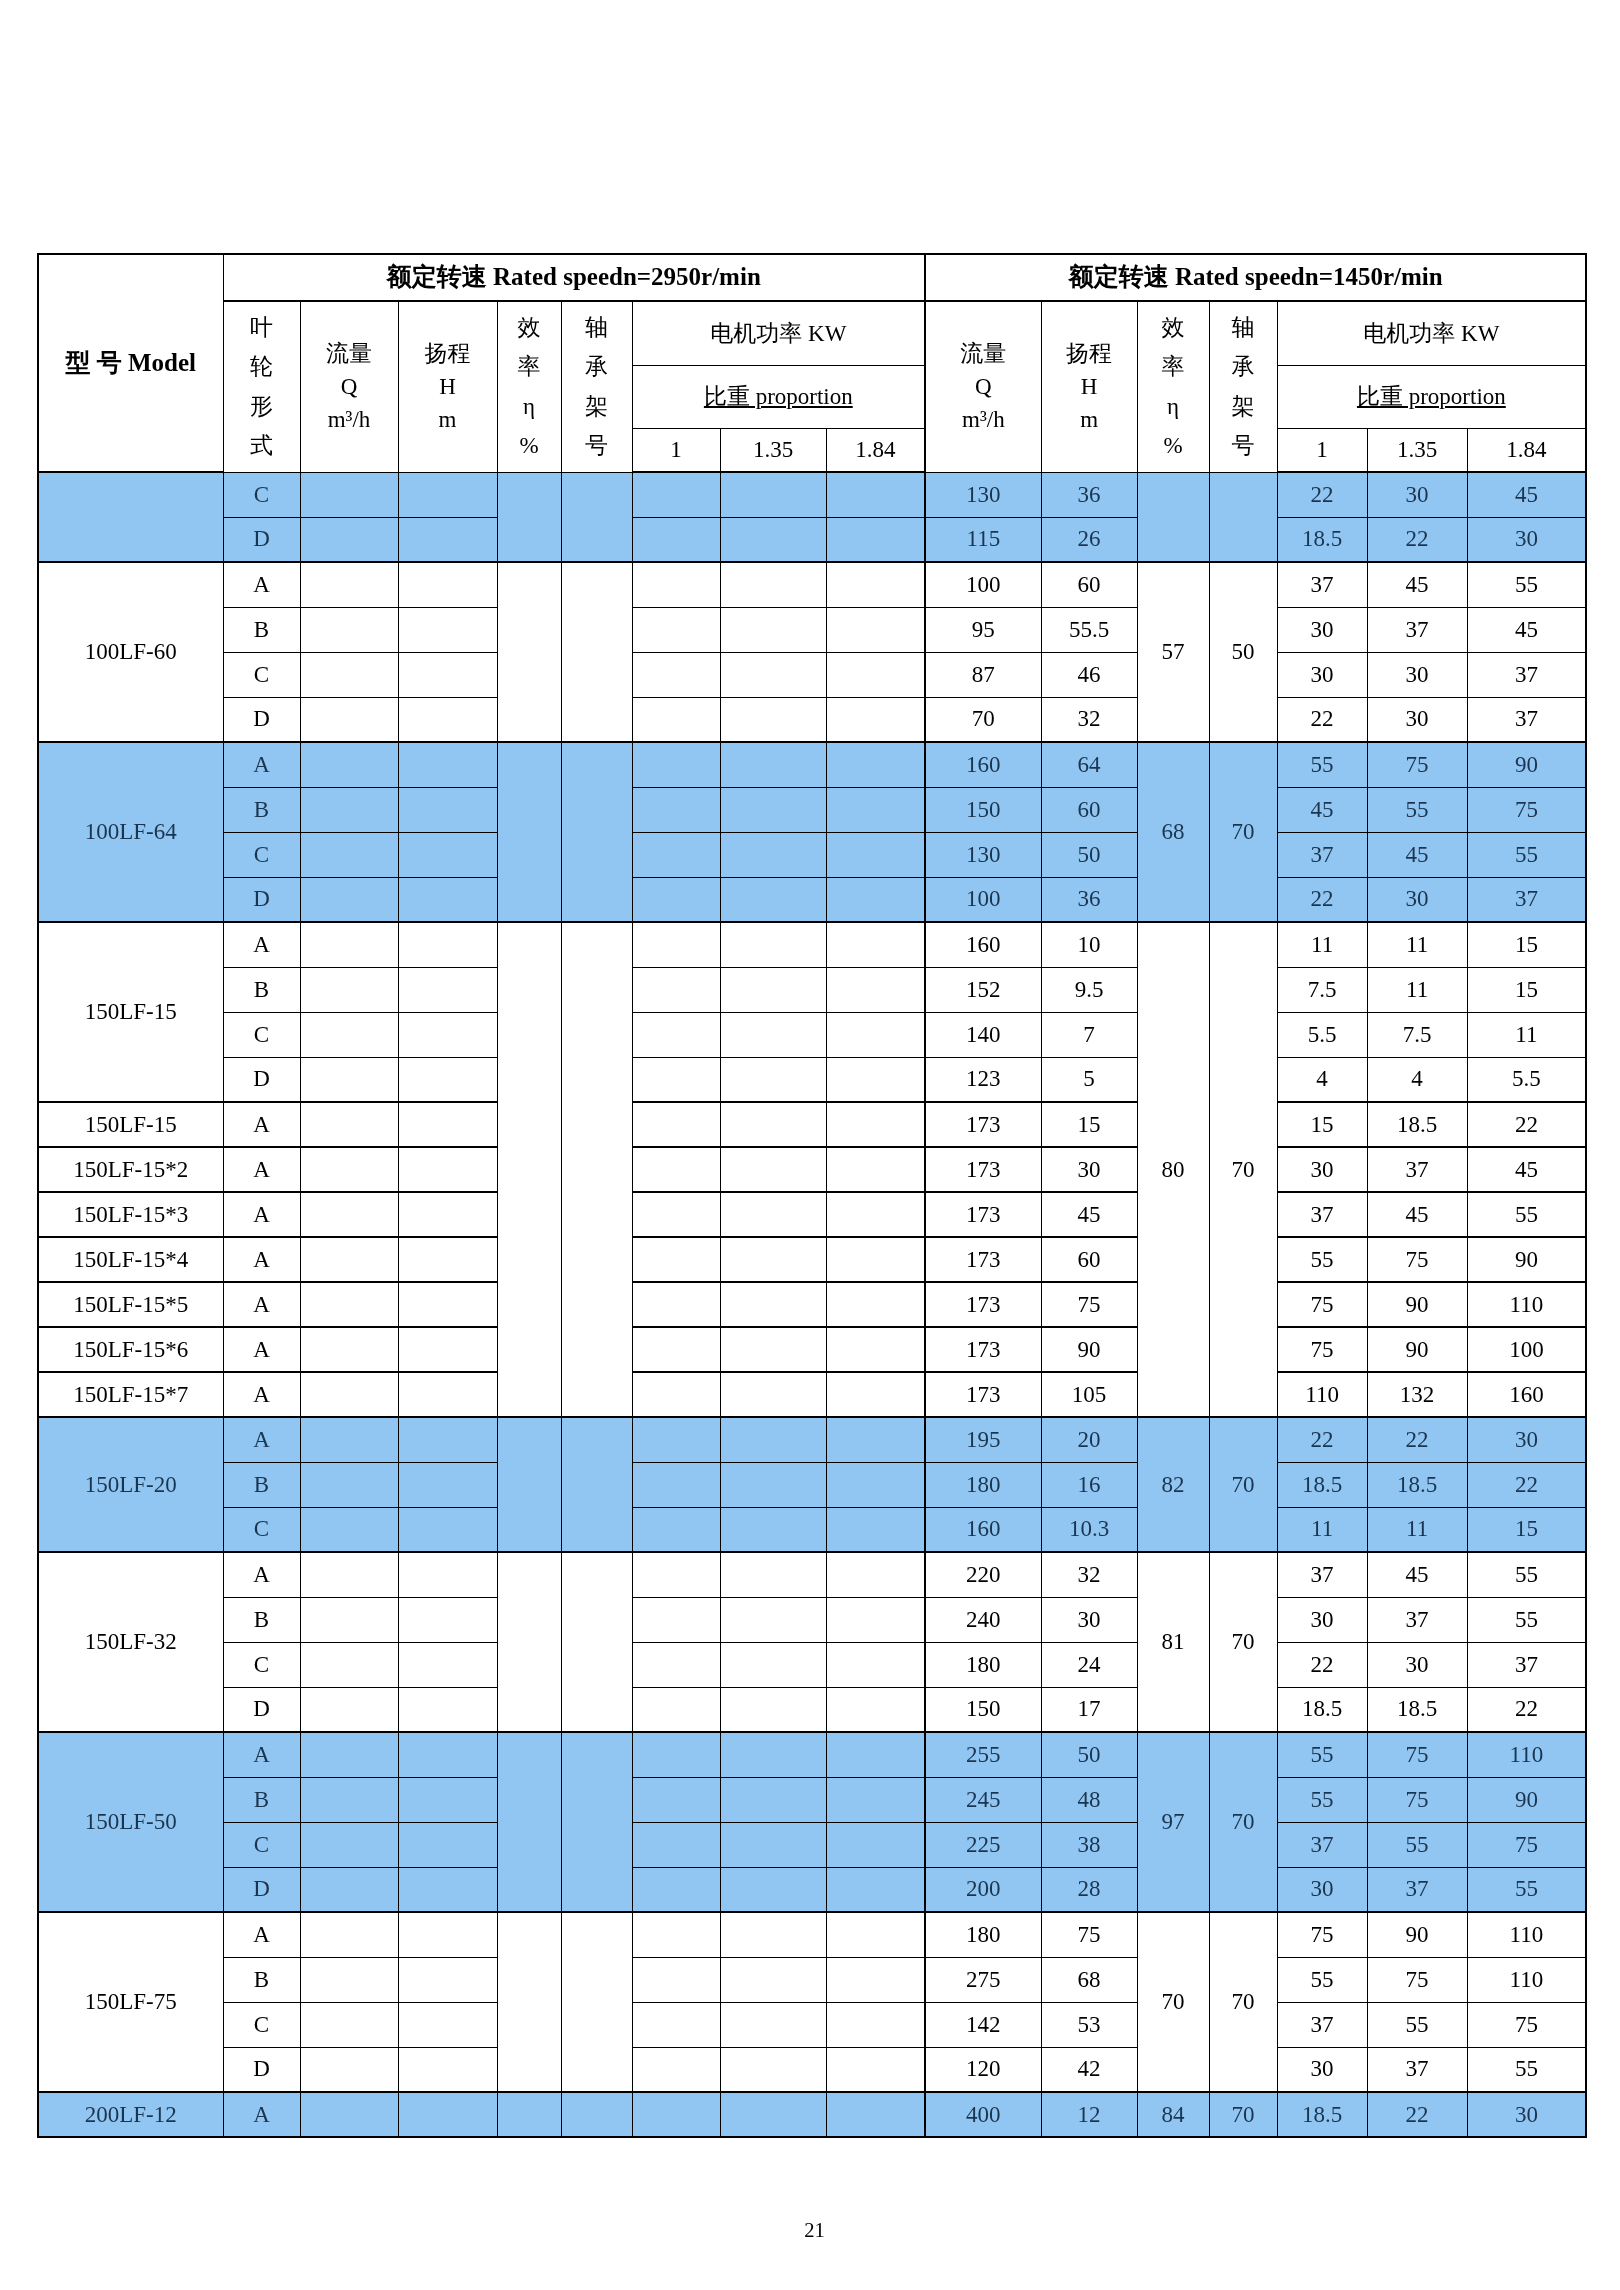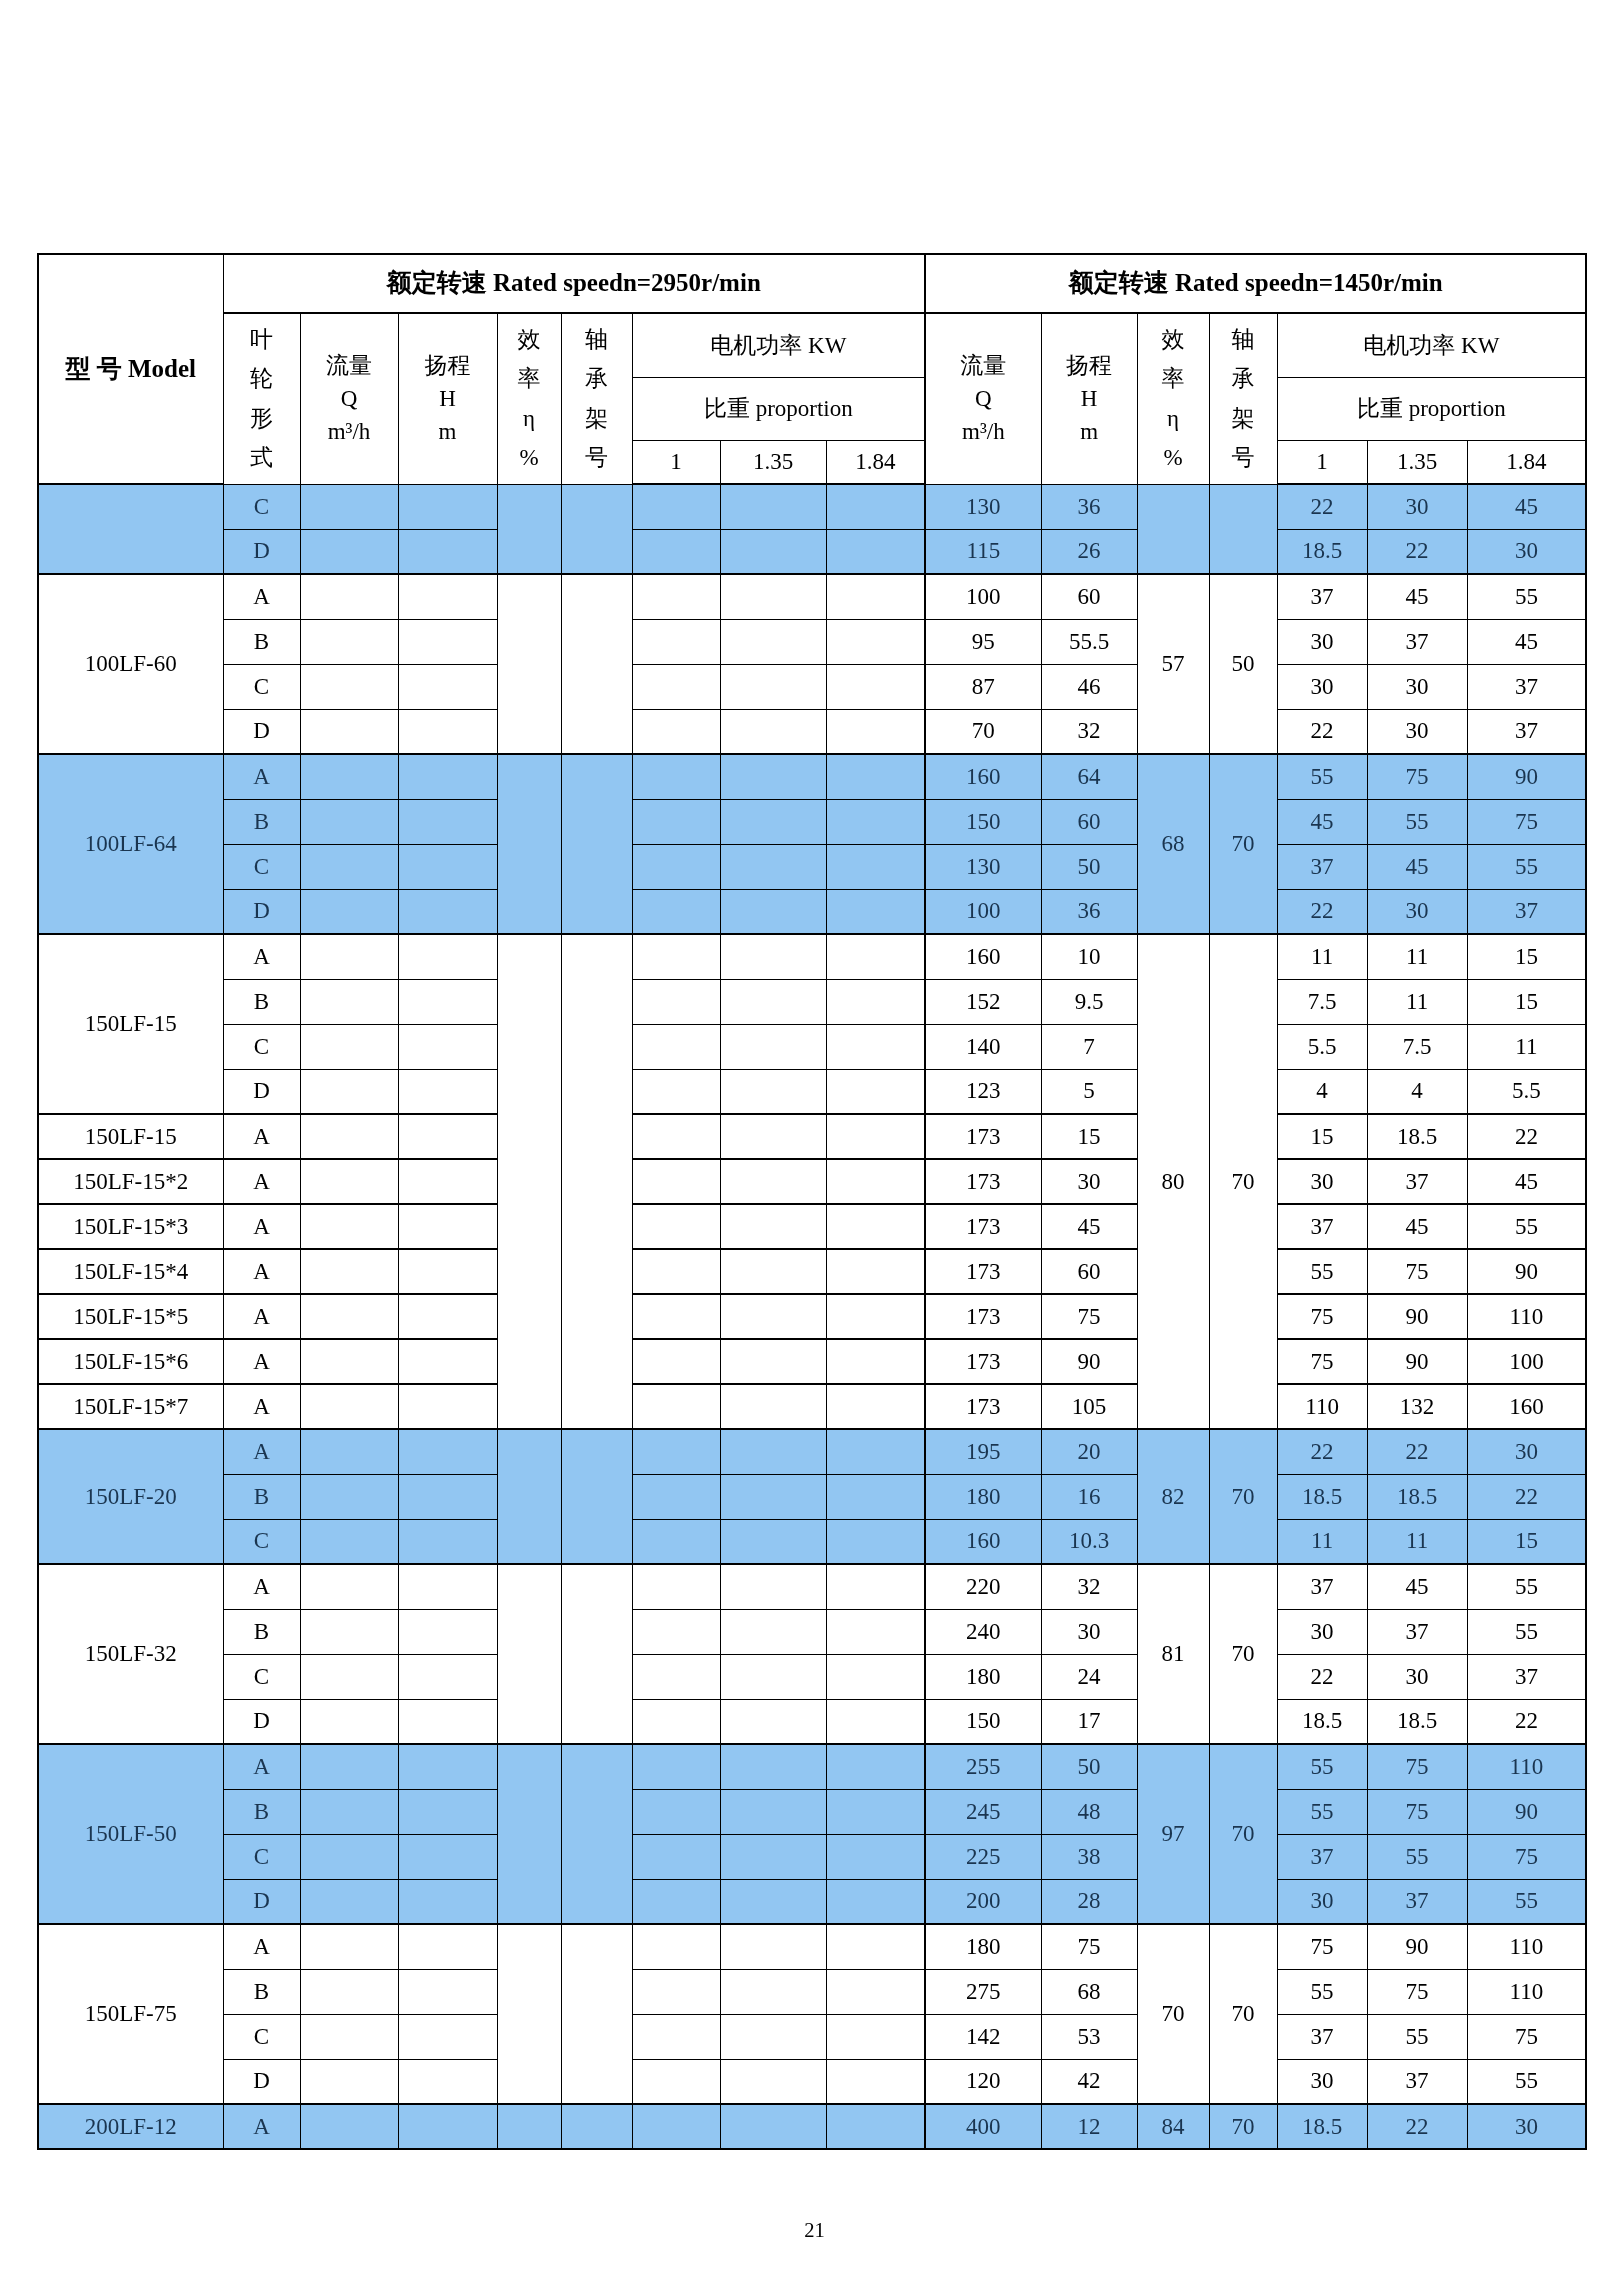--- a/index.html
+++ b/index.html
@@ -13,23 +13,23 @@
     border-collapse:collapse; table-layout:fixed;
     border:2.7px solid var(--line);
   }
   .spec th, .spec td {
     border:0.9px solid var(--line);
     text-align:center; vertical-align:middle;
     font-size:23px; color:#000;
     overflow:hidden;
   }
   .spec thead th { font-weight:normal; white-space:pre-line; line-height:1.45; }
-  .spec thead tr.band th { height:59px; font-weight:bold; font-size:25px; border-bottom:2.2px solid var(--line); white-space:normal; }
+  .spec thead tr.band th { height:47px; font-weight:bold; font-size:25px; border-bottom:2.2px solid var(--line); white-space:normal; }
   .spec thead tr.hrow2 th { height:64px; }
-  .spec thead tr.hrow3 th { height:63px; }
+  .spec thead tr.hrow3 th { height:63px;text-decoration:underline; }
   .spec thead tr.hrow4 th { height:44px; border-bottom:2.2px solid var(--line); }
   .spec thead th.tall { line-height:1.72; }
   .spec tbody td { height:45px; }
   .spec tbody tr.hl td { background:var(--hl); color:var(--hltext); }
   .spec td.mend, .spec th.mend { border-bottom:2.2px solid var(--line); }
   .spec td.sec, .spec th.sec { border-left:2.2px solid var(--line); }
   .pageno {
     position:absolute; left:9px; right:0; top:2219px; text-align:center;
     font-size:20.6px; color:#000;
     font-family:"Liberation Serif","DejaVu Serif",serif;

